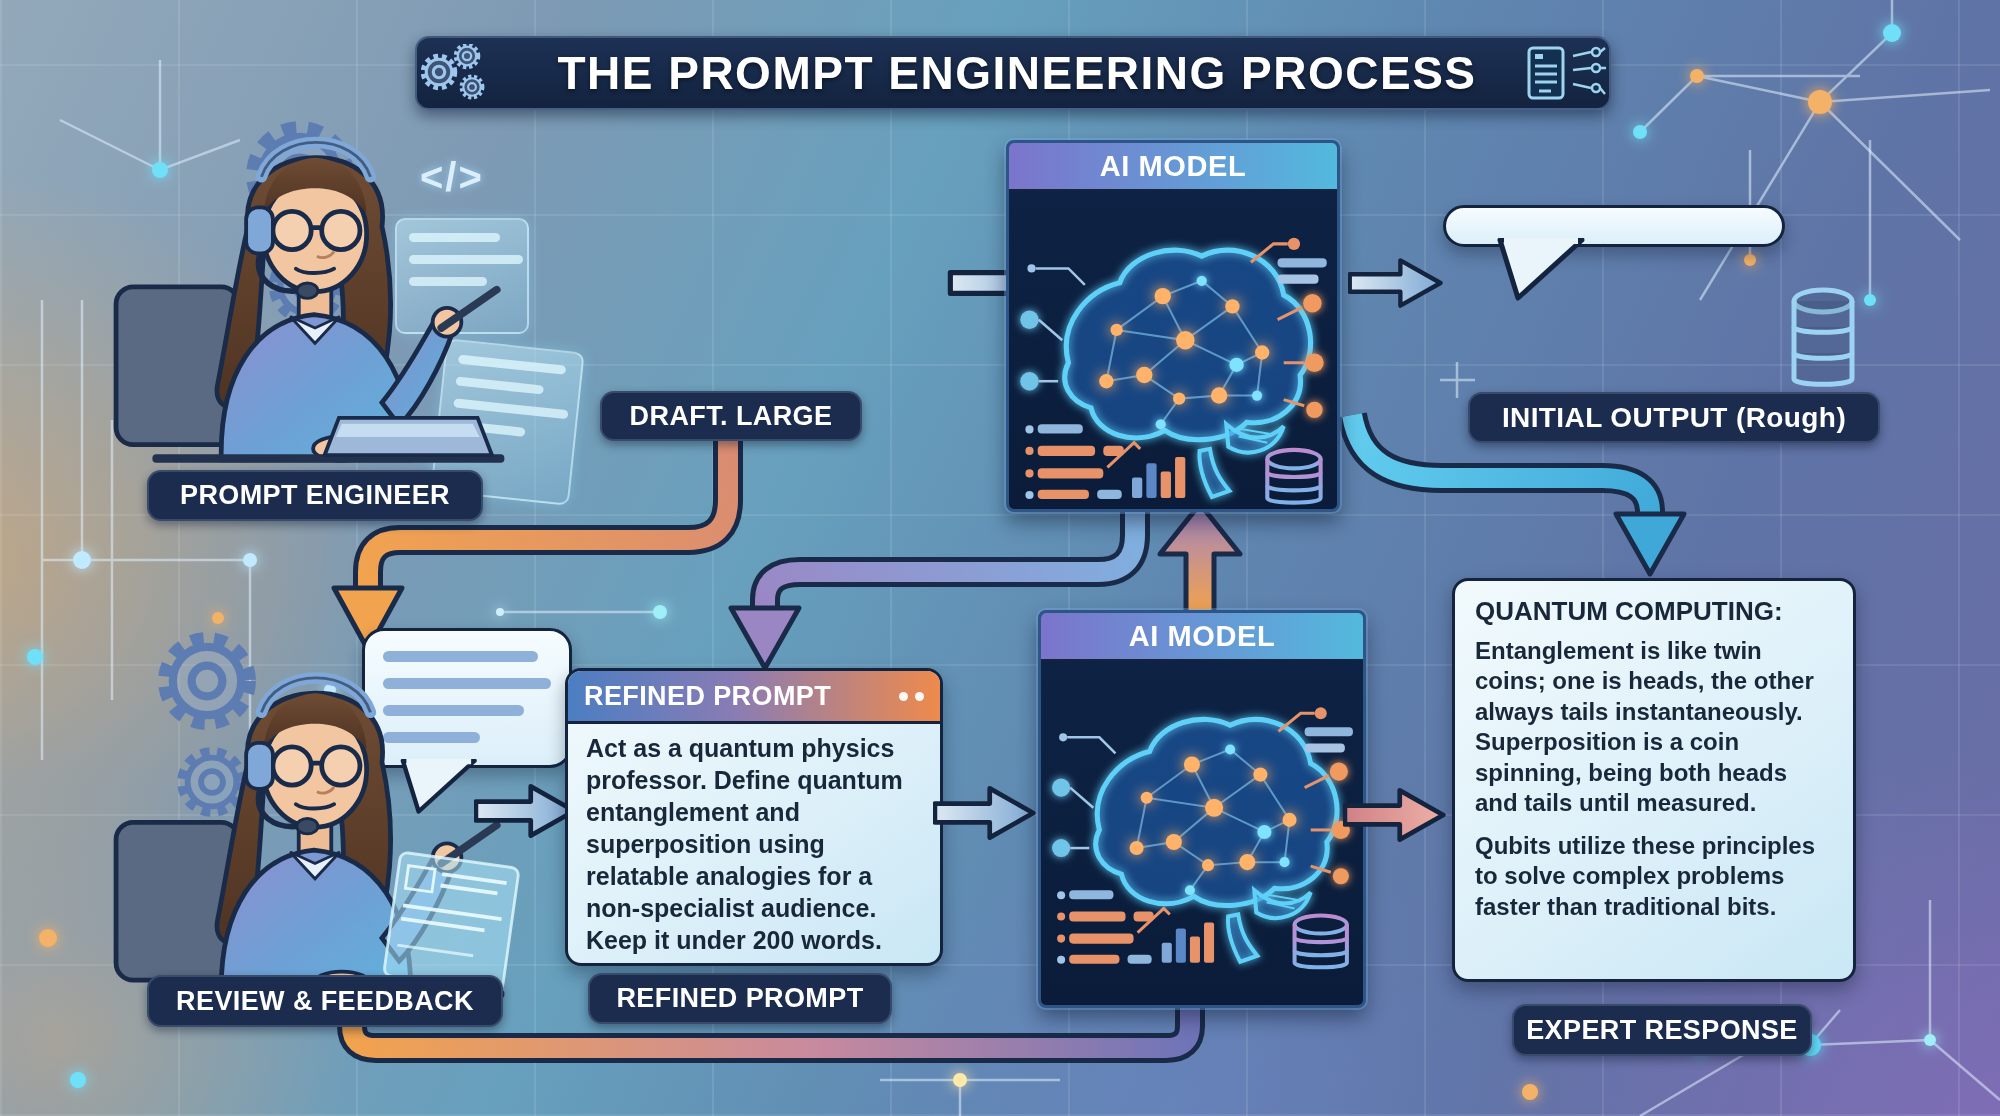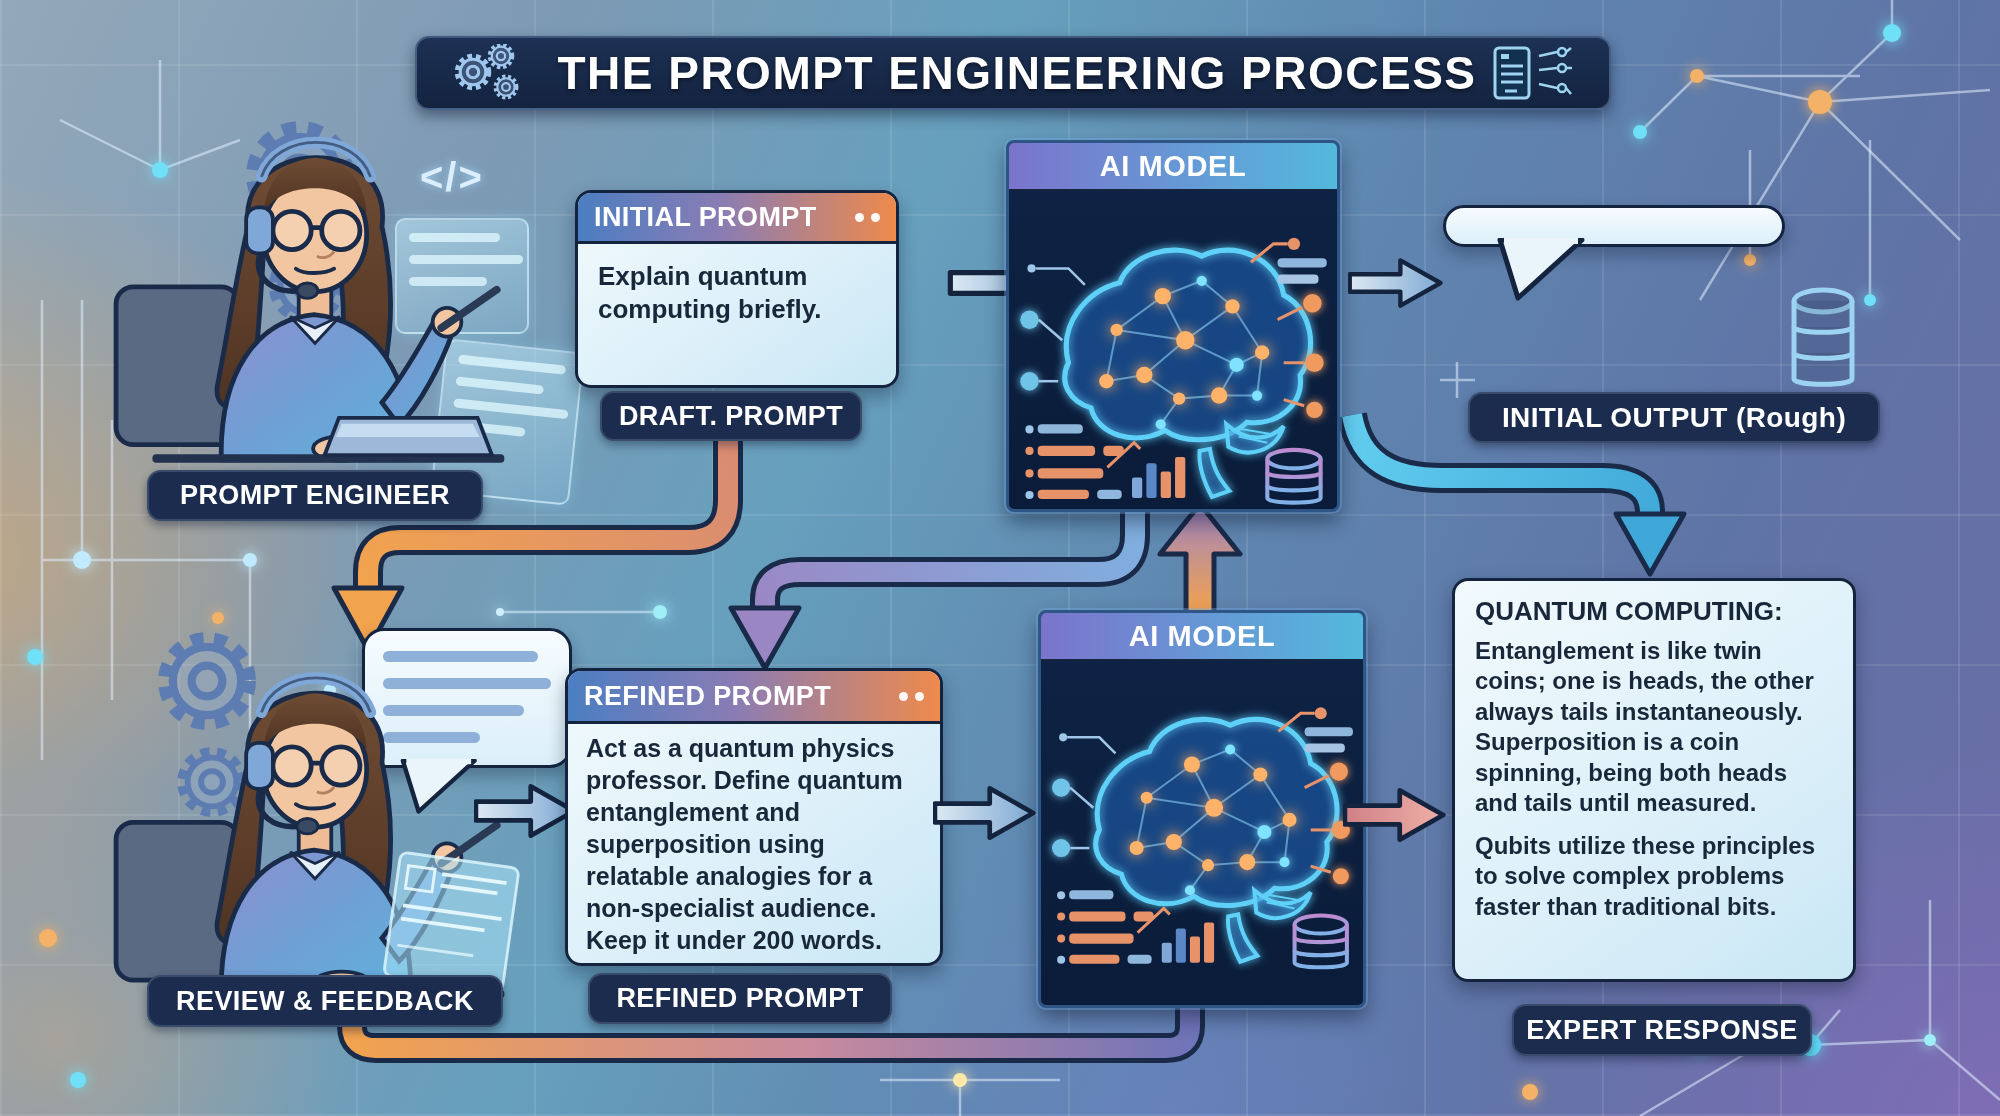--- a/index.html
+++ b/index.html
@@ -62,21 +62,21 @@
   .bubble-lines{display:flex;flex-direction:column;gap:16px;padding-top:6px;}
   .bubble-lines i{height:11px;border-radius:6px;background:#8fb0d8;}
 
   .code-glyph{position:absolute;color:#dceefb;font-weight:700;font-size:40px;
     text-shadow:0 0 8px rgba(160,220,255,.8);letter-spacing:2px;}
 
   
   .title-bar{position:absolute;left:415px;top:36px;width:1192px;height:70px;
     background:linear-gradient(180deg,#1d3155 0%,#13233f 100%);
     border:2px solid rgba(150,190,235,.35);border-radius:14px;
-    display:flex;align-items:center;justify-content:center;gap:14px;
+    display:flex;align-items:center;justify-content:space-between;gap:14px;
     box-shadow:0 6px 14px rgba(8,18,40,.45);}
   .title-text{color:#fff;font-weight:700;font-size:46px;letter-spacing:1.5px;
     text-shadow:0 2px 4px rgba(0,0,0,.5);white-space:nowrap;}
 
   .glass{position:absolute;background:linear-gradient(160deg,rgba(190,235,250,.55),rgba(140,200,235,.25));
     border:2px solid rgba(220,245,255,.55);border-radius:10px;box-shadow:0 0 14px rgba(140,220,255,.35);}
   .glass i{display:block;height:9px;border-radius:5px;background:rgba(225,250,255,.75);margin:13px 12px 0;}
 </style>
 </head>
 <body>
@@ -361,32 +361,22 @@
     </div>
   <svg class="abs" style="left:95px;top:80px" width="440" height="385" viewBox="0 0 460 400">
     <use href="#operator"></use>
     <path d="M255,352 L400,352 L415,391 L240,391 Z" fill="#9db8d8" stroke="#1a2b4a" stroke-width="4"></path>
     <path d="M258,358 L395,358 L402,372 L252,372 Z" fill="#c6dcf0"></path>
   </svg>
   <div class="pill" style="left:147px;top:470px;width:332px;height:47px;">
       <span>PROMPT ENGINEER</span>
     </div>
 
-  <section class="card" style="left:575px;top:190px;width:318px;height:192px;">
-    <div class="card-header">
-      <span>INITIAL PROMPT</span>
-      <span class="dots">
-          <i></i>
-          <i></i>
-        </span>
-    </div>
-    <div class="card-body" style="width:250px;">Explain quantum computing briefly.</div>
-  </section>
   <div class="pill" style="left:600px;top:391px;width:258px;height:46px;">
-      <span>DRAFT. PROMPT</span>
+      <span>DRAFT. LARGE</span>
     </div>
 
   <svg class="abs" style="left:946px;top:250px" width="118" height="66" viewBox="0 0 110 64">
     <polygon points="2,22 60,22 60,6 106,32 60,58 60,42 2,42" fill="url(#arrBlue)" stroke="#14243f" stroke-width="5" stroke-linejoin="round"></polygon>
   </svg>
 
   <section class="ai-card" style="left:1006px;top:140px;width:328px;height:366px;">
     <div class="ai-header">
         <span>AI MODEL</span>
       </div>

